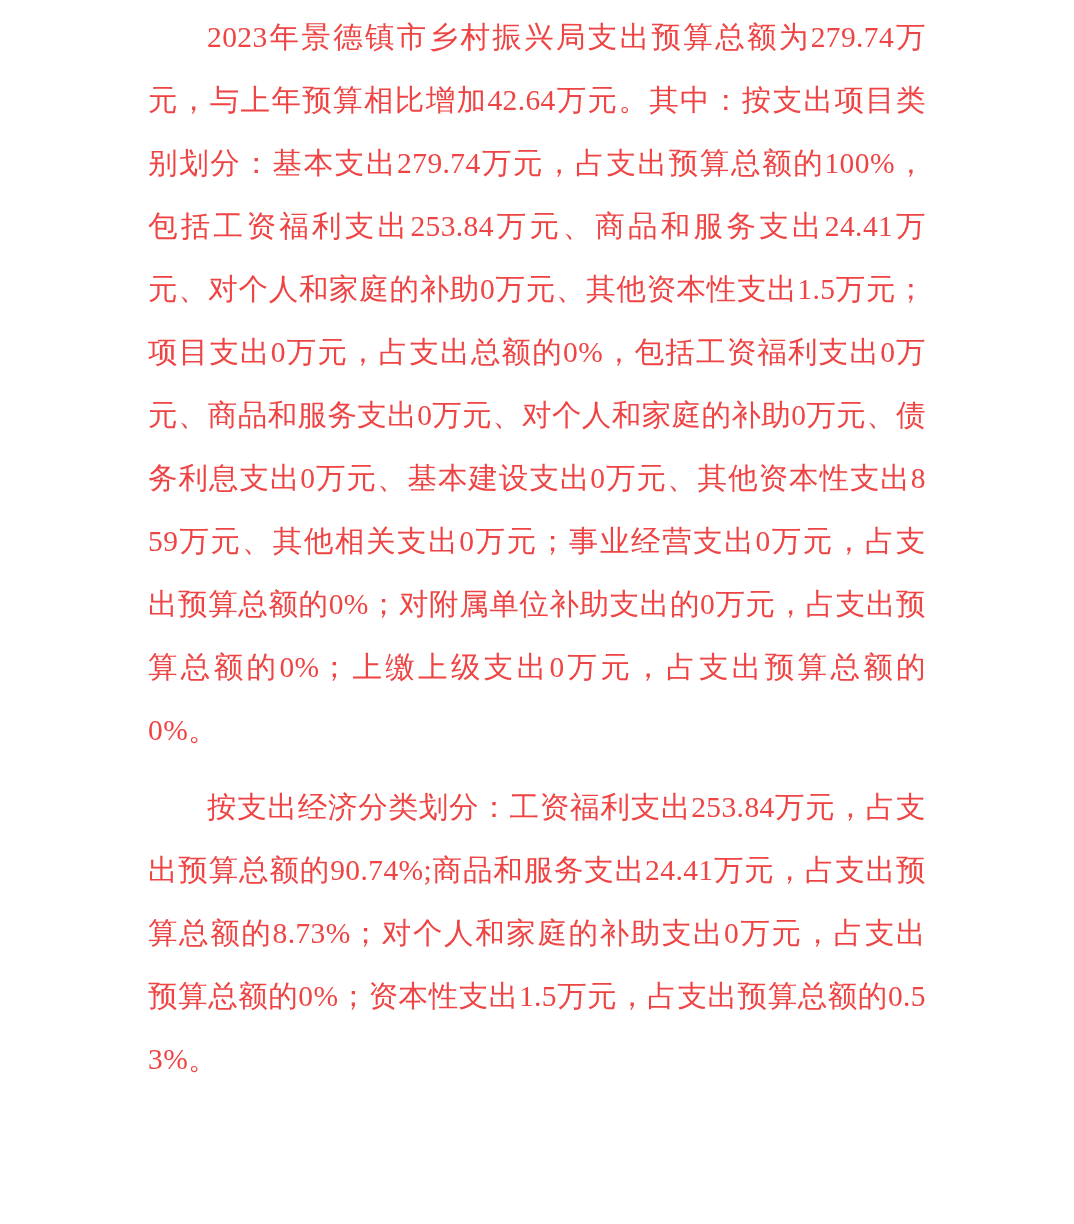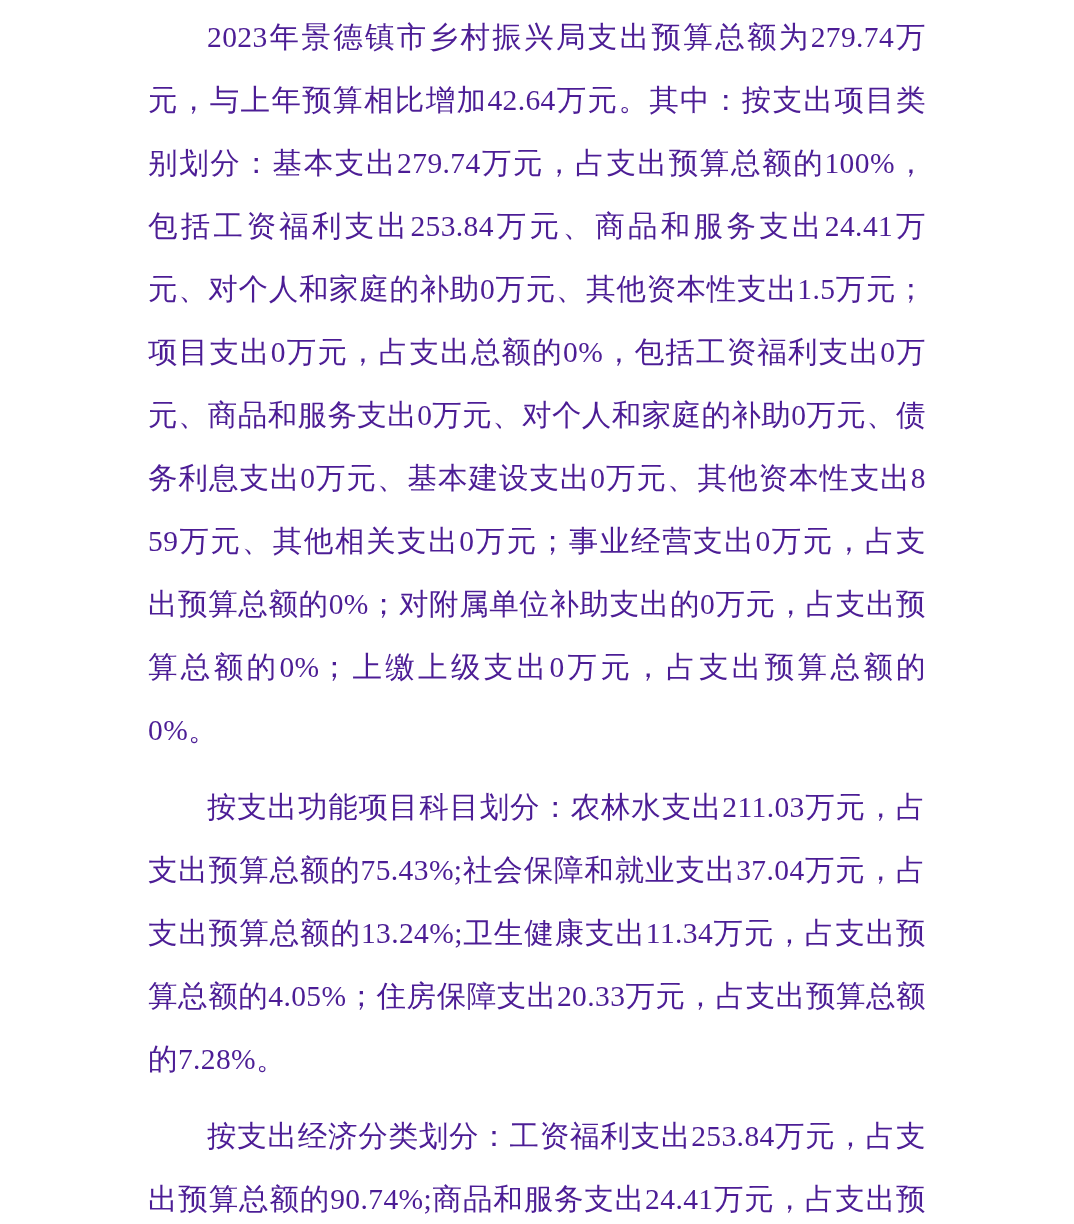--- a/index.html
+++ b/index.html
@@ -8,21 +8,21 @@
     background: #ffffff;
   }
   .page {
     width: 990px;
     height: 1224px;
     background: #ffffff;
     position: relative;
     box-sizing: border-box;
     padding: 6px 148px 0 148px;
     font-family: "Liberation Serif", "DejaVu Serif", serif;
-    color: #4c1d95;
+    color: #ef4444;
     overflow: hidden;
   }
   .doc-body {
     width: 778px;
   }
   p.para {
     margin: 0 0 14px 0;
     font-size: 29.5px;
     line-height: 63px;
     text-align: justify;
@@ -34,16 +34,15 @@
   p.para:last-child {
     margin-bottom: 0;
   }
 </style>
 </head>
 <body>
 
 <div class="page">
   <div class="doc-body">
     <p class="para">2023年景德镇市乡村振兴局支出预算总额为279.74万元，与上年预算相比增加42.64万元。其中：按支出项目类别划分：基本支出279.74万元，占支出预算总额的100%，包括工资福利支出253.84万元、商品和服务支出24.41万元、对个人和家庭的补助0万元、其他资本性支出1.5万元；项目支出0万元，占支出总额的0%，包括工资福利支出0万元、商品和服务支出0万元、对个人和家庭的补助0万元、债务利息支出0万元、基本建设支出0万元、其他资本性支出859万元、其他相关支出0万元；事业经营支出0万元，占支出预算总额的0%；对附属单位补助支出的0万元，占支出预算总额的0%；上缴上级支出0万元，占支出预算总额的0%。</p>
-    <p class="para">按支出功能项目科目划分：农林水支出211.03万元，占支出预算总额的75.43%;社会保障和就业支出37.04万元，占支出预算总额的13.24%;卫生健康支出11.34万元，占支出预算总额的4.05%；住房保障支出20.33万元，占支出预算总额的7.28%。</p>
     <p class="para">按支出经济分类划分：工资福利支出253.84万元，占支出预算总额的90.74%;商品和服务支出24.41万元，占支出预算总额的8.73%；对个人和家庭的补助支出0万元，占支出预算总额的0%；资本性支出1.5万元，占支出预算总额的0.53%。</p>
   </div>
 </div>
 
 </body></html>

